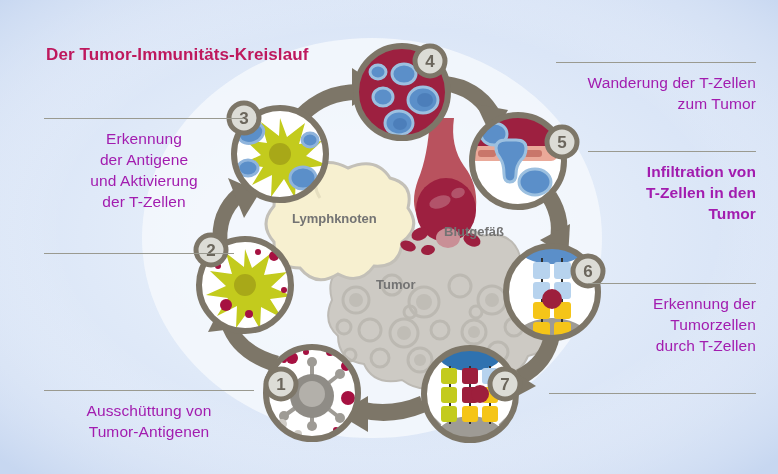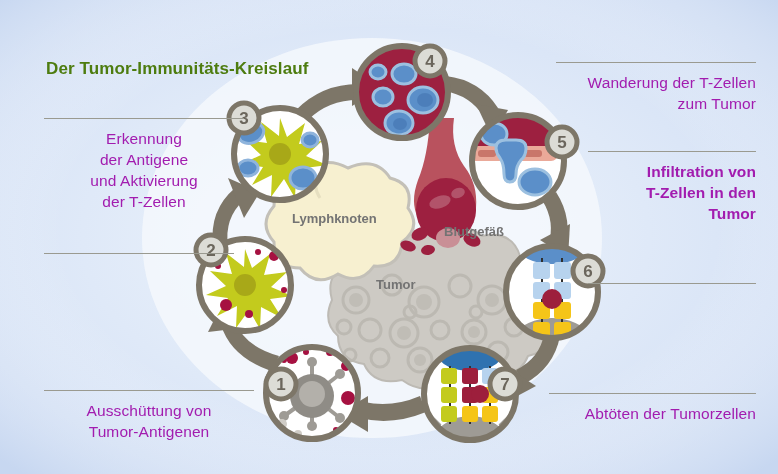--- a/index.html
+++ b/index.html
@@ -21,22 +21,22 @@
     white-space:pre-line;
   }
   .label .rule{
     display:block;height:0;border-top:1px solid #9a9a90;
     margin-bottom:9px;
   }
   .label.left{text-align:center;}
   .label.right{text-align:right;}
 
   #title{
-    position:absolute;left:46px;top:59px;
-    font-size:17px;font-weight:bold;color:#4d7c0f;
+    position:absolute;left:46px;top:45px;
+    font-size:17px;font-weight:bold;color:#be185d;
     letter-spacing:.1px;
   }
 
   .inner-label{
     position:absolute;color:#4a4a44;font-weight:bold;font-size:13px;
   }
   .inner-label.plain{font-weight:bold;color:#737373;}
 </style>
 </head>
 <body>
@@ -394,22 +394,24 @@
       <div class="label left" style="left: 44px; top: 253px; width: 190px;"><span class="rule"></span></div>
       <div class="label left" style="left: 44px; top: 118px; width: 200px;"><span class="rule"></span><span>Erkennung
 der Antigene
 und Aktivierung
 der T-Zellen</span></div>
       <div class="label right" style="left: 556px; top: 62px; width: 200px;"><span class="rule"></span><span>Wanderung der T-Zellen
 zum Tumor</span></div>
       <div class="label right" style="left: 588px; top: 151px; width: 168px; font-weight: bold;"><span class="rule"></span><span>Infiltration von
 T-Zellen in den
 Tumor</span></div>
-      <div class="label right" style="left: 588px; top: 283px; width: 168px;"><span class="rule"></span></div>
-      <div class="label right" style="left: 549px; top: 393px; width: 207px;"><span class="rule"></span><span>Abtöten der Tumorzellen</span></div>
+      <div class="label right" style="left: 588px; top: 283px; width: 168px;"><span class="rule"></span><span>Erkennung der
+Tumorzellen
+durch T-Zellen</span></div>
+      <div class="label right" style="left: 549px; top: 393px; width: 207px;"><span class="rule"></span></div>
     </div>
   <div id="inner-labels">
       <div class="inner-label plain" style="left: 292px; top: 211px;">Lymphknoten</div>
       <div class="inner-label plain" style="left: 444px; top: 224px; text-align: right;">Blutgefäß</div>
       <div class="inner-label plain" style="left: 376px; top: 277px;">Tumor</div>
     </div>
 
 </div>
 
 </body></html>

